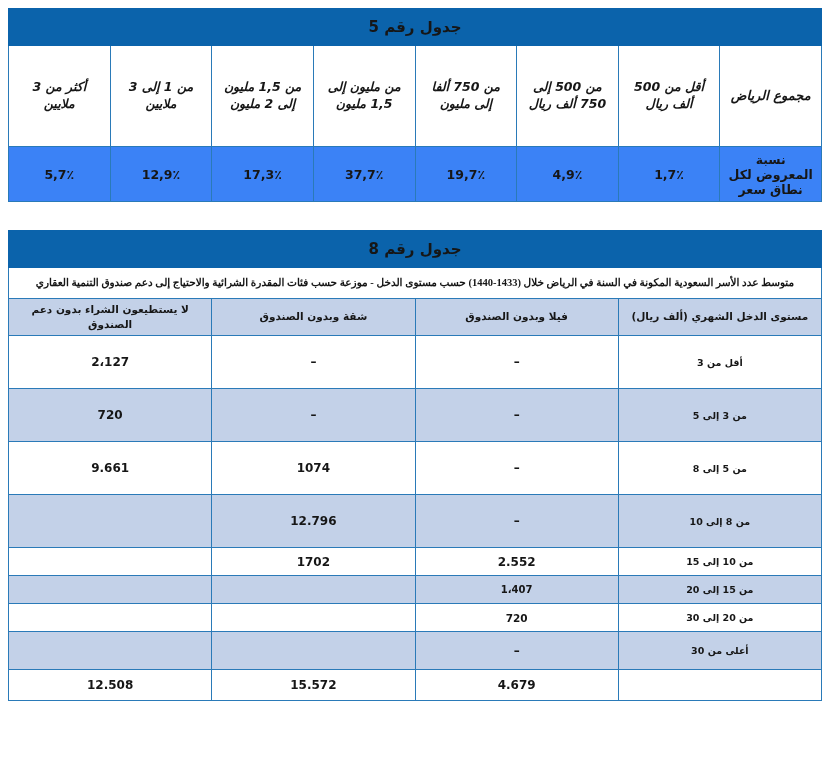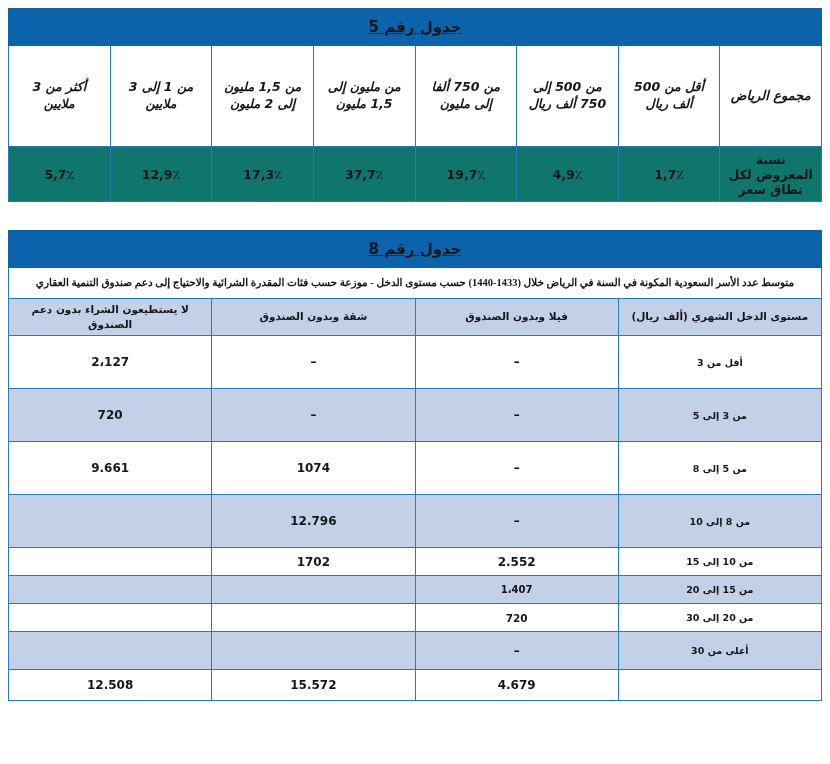--- a/index.html
+++ b/index.html
@@ -41,21 +41,20 @@
 
   .title-bar {
     background: #0b63ab;
     color: #ffffff;
     font-size: 15px;
     font-weight: bold;
     letter-spacing: .2px;
     height: 36px;
     border: 1px solid #0b63ab !important;
     text-align: center;
-    text-decoration: underline;
   }
 
   .subtitle-bar {
     background: #ffffff;
     color: #161616;
     font-size: 10.5px;
     font-weight: bold;
     line-height: 1.55;
     padding: 7px 12px !important;
     text-align: center;
@@ -72,21 +71,21 @@
     font-style: italic;
   }
   #table5 .hdr td.rowlabel-head {
     font-size: 13px;
   }
   #table5 .datarow td {
     height: 54px;
     font-size: 12.5px;
   }
   #table5 .datarow.shaded td {
-    background: #0f766e;
+    background: #3b82f6;
   }
   #table5 .datarow.plain td {
     background: #ffffff;
   }
   #table5 .rowlabel {
     font-size: 12.5px;
   }
 
   .gap { height: 28px; }
 

